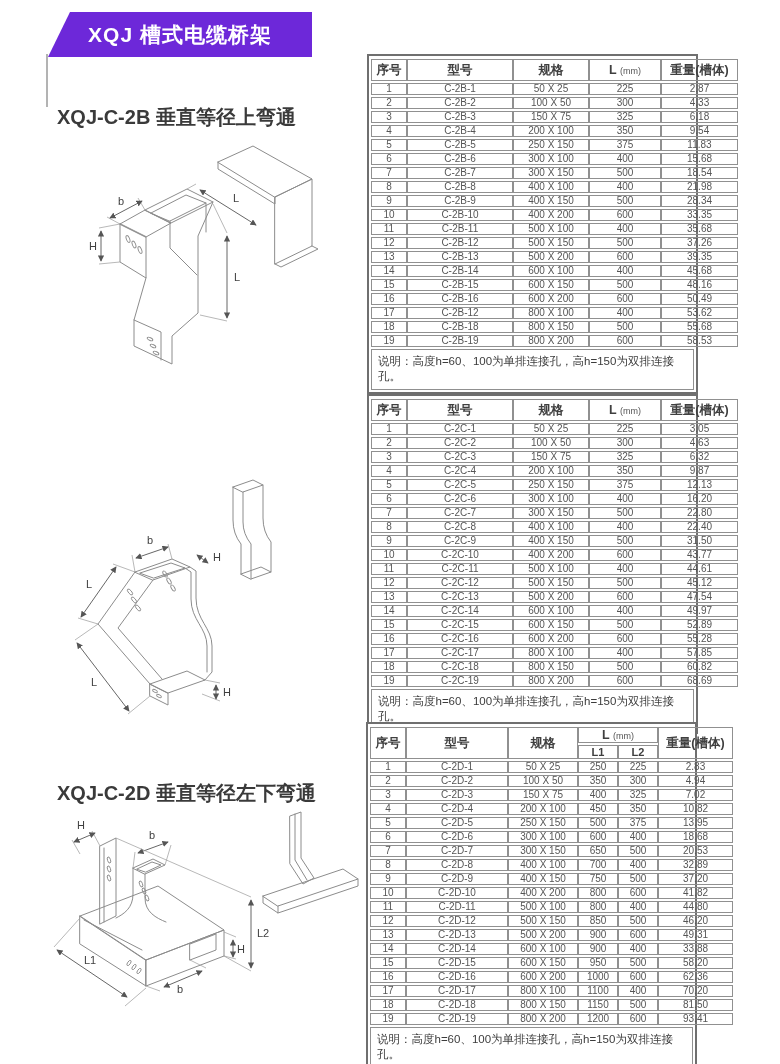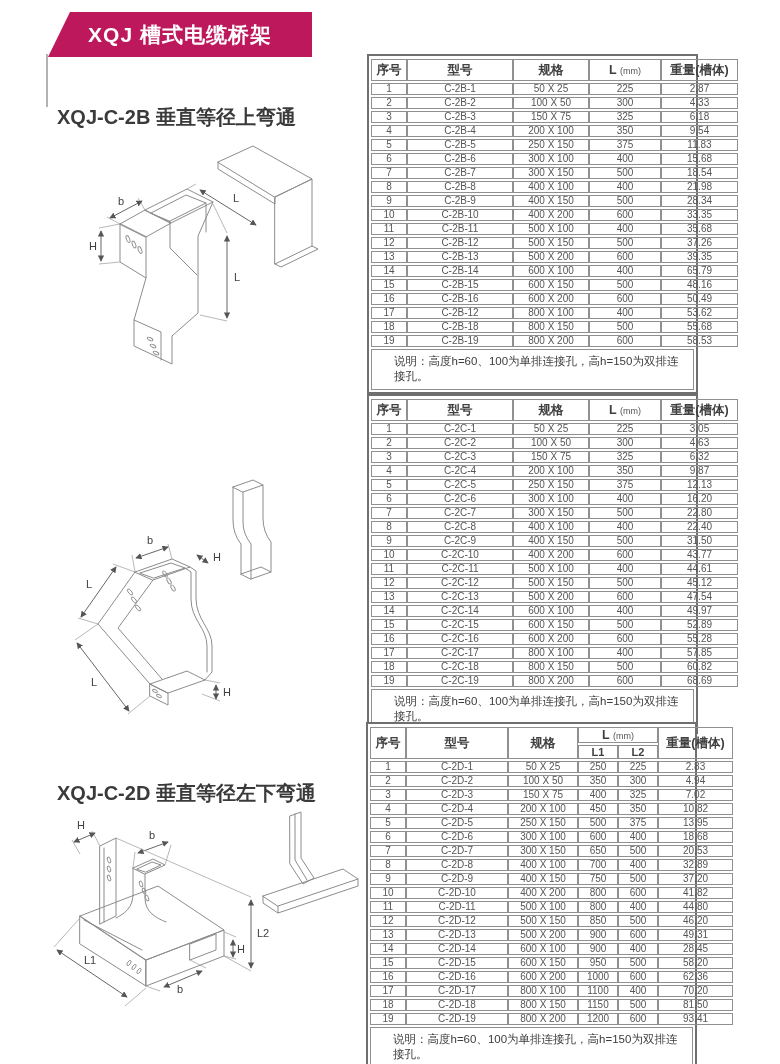--- a/index.html
+++ b/index.html
@@ -1,38 +1,38 @@
 <!DOCTYPE html>
 <html><head>
 <meta charset="utf-8">
 <style>
   html,body { margin:0; padding:0; background:#ffffff; }
   .page { position:relative; width:780px; height:1064px; background:#fff;
           font-family:"Liberation Sans", sans-serif; overflow:hidden; }
 
   .banner { position:absolute; left:48px; top:12px; width:264px; height:45px;
-            background:#be185d; clip-path:polygon(22px 0,100% 0,100% 100%,0 100%);
+            background:#6d28d9; clip-path:polygon(22px 0,100% 0,100% 100%,0 100%);
             color:#fff; font-size:21px; font-weight:bold; letter-spacing:1px;
             display:flex; align-items:center; justify-content:center; }
   .vline { position:absolute; left:46px; top:54px; width:2px; height:53px; background:#b3b3b3; }
 
   .sec-title { position:absolute; font-size:20px; font-weight:bold; color:#3a3a3a; white-space:nowrap; }
 
   .tbl { position:absolute; width:331px; border:2px solid #6f6f6f; background:#fff;
          padding:1px 2px 2px 2px; box-sizing:border-box; }
   .tbl table { width:100%; border-collapse:separate; border-spacing:0 2px; table-layout:fixed; }
   .tbl th, .tbl td { border:1px solid #909090; text-align:center; overflow:hidden;
                      white-space:nowrap; padding:0; }
   .tbl th { height:20px; font-size:12.5px; font-weight:600; color:#3f3f3f; }
   .tbl td { height:10px; font-size:10px; line-height:10px; color:#555; }
   .tbl .unit { font-size:9px; font-weight:normal; color:#555; }
   .tbl3 th { height:11px; font-size:12.5px; }
   .tbl3 .sub th { height:11px; font-size:11px; font-weight:600; }
   .note { border:1px solid #909090; font-size:11.5px; color:#3c3c3c;
-          padding:4px 6px 5px 22px; line-height:1.3; text-align:left; }
+          padding:4px 6px 5px 6px; line-height:1.3; text-align:left; }
 
   .diag { position:absolute; }
   .ln  { fill:none; stroke:#8c8c8c; stroke-width:1; stroke-linejoin:round; stroke-linecap:round; }
   .dim { fill:none; stroke:#555555; stroke-width:0.9; }
   .ext { fill:none; stroke:#9a9a9a; stroke-width:0.7; }
   .lbl { fill:#3f3f3f; font-size:11px; font-family:"Liberation Sans",sans-serif; }
   .slot { fill:none; stroke:#8c8c8c; stroke-width:0.9; }
 </style>
 </head>
 <body>
@@ -327,21 +327,21 @@
             <td>C-2B-13</td>
             <td>500 X 200</td>
             <td>600</td>
             <td>39.35</td>
           </tr>
           <tr>
             <td>14</td>
             <td>C-2B-14</td>
             <td>600 X 100</td>
             <td>400</td>
-            <td>65.79</td>
+            <td>45.68</td>
           </tr>
           <tr>
             <td>15</td>
             <td>C-2B-15</td>
             <td>600 X 150</td>
             <td>500</td>
             <td>48.16</td>
           </tr>
           <tr>
             <td>16</td>
@@ -660,21 +660,21 @@
             <td>900</td>
             <td>600</td>
             <td>49.31</td>
           </tr>
           <tr>
             <td>14</td>
             <td>C-2D-14</td>
             <td>600 X 100</td>
             <td>900</td>
             <td>400</td>
-            <td>28.45</td>
+            <td>33.88</td>
           </tr>
           <tr>
             <td>15</td>
             <td>C-2D-15</td>
             <td>600 X 150</td>
             <td>950</td>
             <td>500</td>
             <td>58.20</td>
           </tr>
           <tr>

